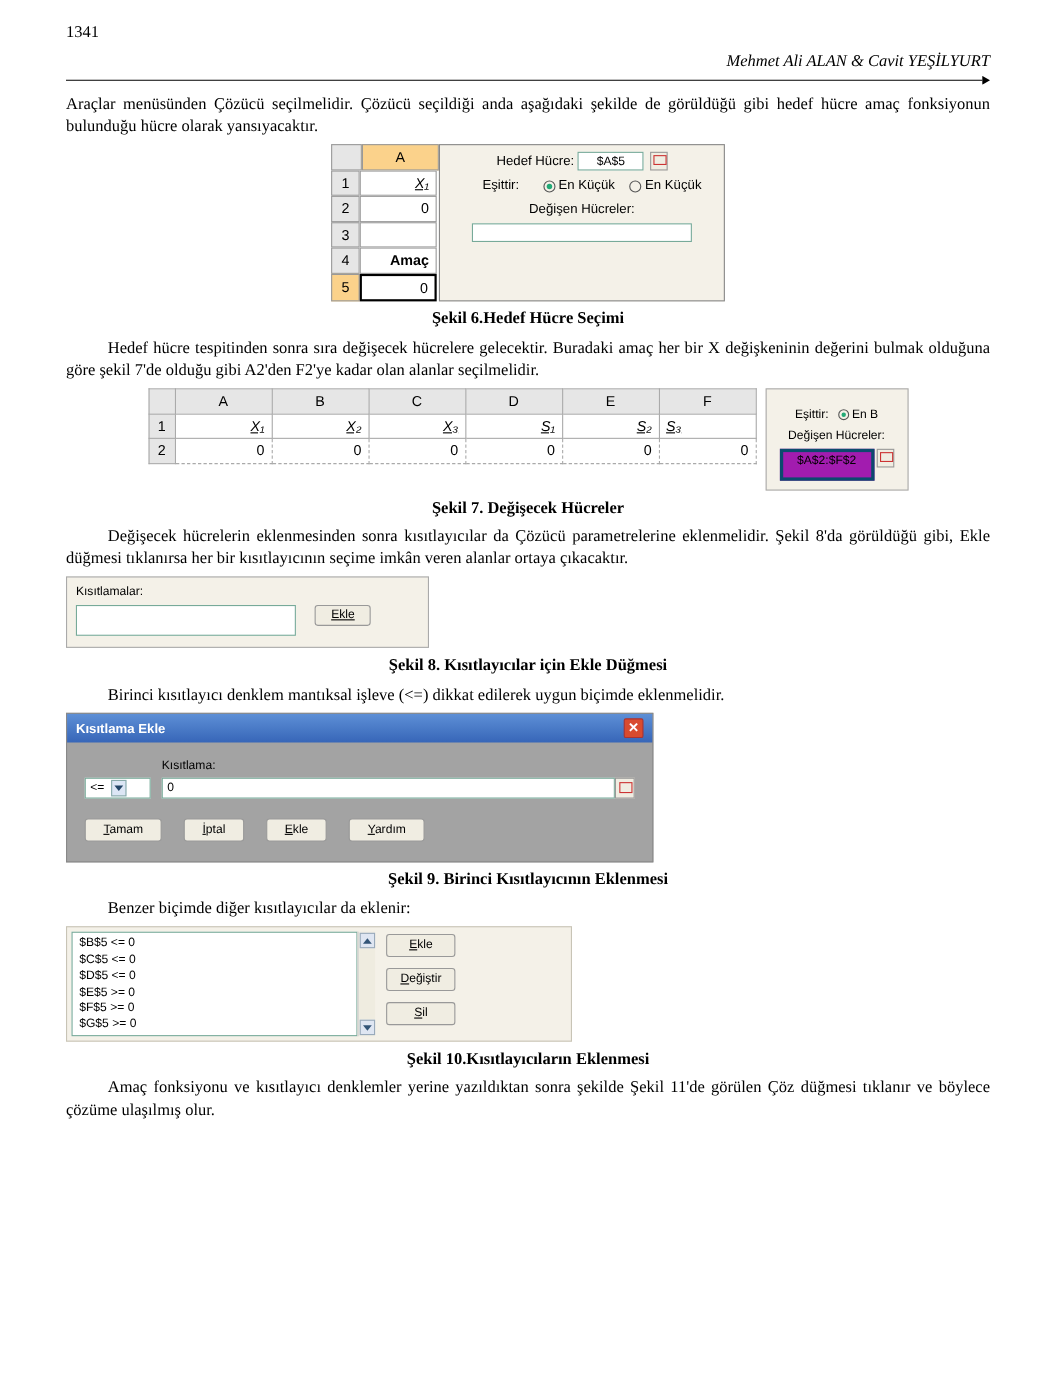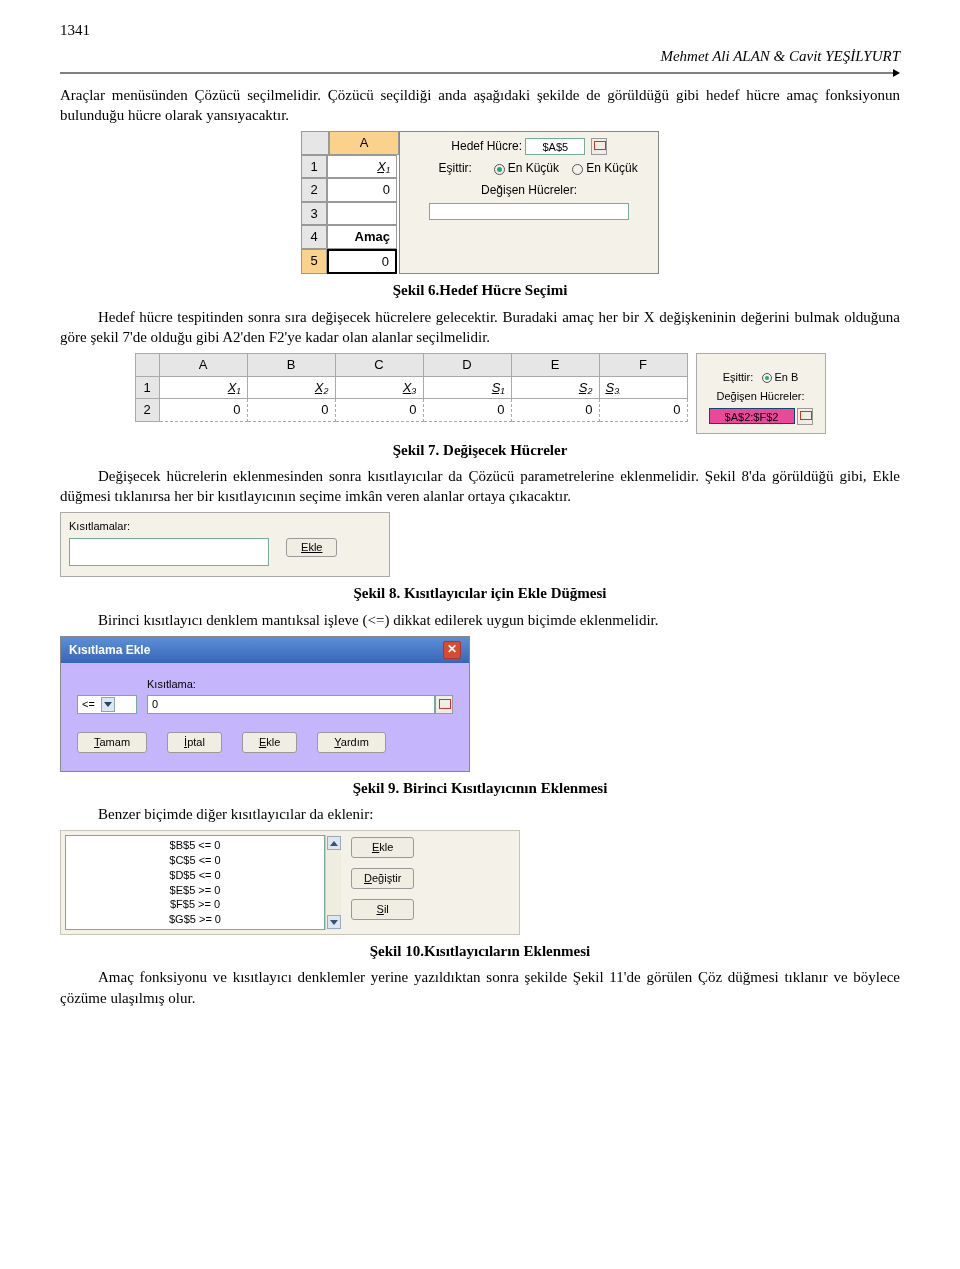--- a/index.html
+++ b/index.html
@@ -35,32 +35,32 @@
   
   .fig7 .sheet { border-collapse: collapse; font-family: Arial, sans-serif; font-size: 13px; }
   .fig7 .sheet td, .fig7 .sheet th { border: 1px solid #aaa; padding: 2px 6px; text-align: center; }
   .fig7 .sheet th { background: #e6e6e6; font-weight: normal; }
   .fig7 .sheet th.cornertl { width: 24px; }
   .fig7 .sheet th.col { width: 88px; }
   .fig7 .xsym { text-decoration: underline; font-style: italic; }
   .fig7 .dashed td { border-style: dashed; }
   .fig7 .side { display: inline-block; vertical-align: top; margin-left: 8px; background: #f4f1e8; border: 1px solid #aaa; font-family: Tahoma, Arial, sans-serif; font-size: 11px; padding: 16px 6px 8px 6px; width: 130px; }
   .fig7 .side .lab { margin-bottom: 4px; }
-  .fig7 .side .inp { border: 1px solid #0c4a6e; background:#ec4899; padding:1px 3px; width:86px; height:16px; display:inline-block; }
+  .fig7 .side .inp { border: 3px solid #0c4a6e; background:#a21caf; padding:1px 3px; width:86px; height:29px; display:inline-block; }
   .fig7 .side .cellref { display:inline-block; width:16px; height:17px; background:#f0ede2; border:1px solid #999; vertical-align:top; margin-left:2px; position:relative;}
   .fig7 .side .cellref::before { content:""; position:absolute; left:2px; top:2px; width:10px; height:7px; border:1px solid #c33;}
   .fig7 .side .radio { display:inline-block; width:10px; height:10px; border:1px solid #555; border-radius:50%; vertical-align:middle; margin-right:2px; position:relative;}
   .fig7 .side .radio.on::after { content:""; position:absolute; left:2px; top:2px; width:4px; height:4px; background:#2a7; border-radius:50%;}
   
   .fig8 { background:#f4f1e8; border:1px solid #aaa; font-family: Tahoma, Arial,sans-serif; font-size:11px; padding:6px 8px 10px 8px; width:330px; text-align:left;}
   .fig8 .listbox { border:1px solid #7a9; background:#fff; height:28px; width:200px; display:inline-block; vertical-align:top;}
   .fig8 .btn { display:inline-block; background:#f0ede2; border:1px solid #999; border-radius:3px; padding:1px 14px; font-size:11px; margin-left:14px; text-decoration:underline; }
   .fig8 .lab { margin-bottom:4px; }
   
-  .fig9 { background:#c4b5fd; border:1px solid #888; font-family: Tahoma, Arial, sans-serif; font-size:12px; width:410px; text-align:left;}
+  .fig9 { background:#a3a3a3; border:1px solid #888; font-family: Tahoma, Arial, sans-serif; font-size:12px; width:534px; text-align:left;}
   .fig9 .titlebar { background: linear-gradient(#5d8fd6,#3766b8); color:#fff; padding:4px 8px; font-weight:bold; display:flex; justify-content:space-between; align-items:center;}
   .fig9 .closebtn { width:18px; height:18px; background:#d94b2f; border:1px solid #a33; color:#fff; font-size:12px; text-align:center; line-height:15px; border-radius:2px;}
   .fig9 .body { padding:14px 16px 18px 16px; }
   .fig9 .row { display:flex; align-items:flex-end; gap:10px; margin-bottom:18px;}
   .fig9 .group { display:flex; flex-direction:column; }
   .fig9 .lab { font-size:11px; margin-bottom:3px;}
   .fig9 .inp { border:1px solid #7a9; background:#fff; height:19px; padding:1px 4px; font-size:11px;}
   .fig9 .cellref { width:18px; height:19px; background:#f0ede2; border:1px solid #999; position:relative;}
   .fig9 .cellref::before { content:""; position:absolute; left:3px; top:3px; width:10px; height:8px; border:1px solid #c33;}
   .fig9 .sel { border:1px solid #7a9; background:#fff; height:19px; padding:1px 4px 1px 4px; font-size:11px; display:flex; align-items:center; gap:6px;}
@@ -74,21 +74,21 @@
   .fig10 .inner { display:flex; gap:10px;}
   .fig10 .listbox { border:1px solid #7a9; background:#fff; width:260px; padding:2px 4px 2px 4px;}
   .fig10 .listbox .item { padding:0 2px; font-size:11px;}
   .fig10 .scrollbar { width:16px; background:#efece0; border-left:1px solid #ccc; display:flex; flex-direction:column; justify-content:space-between; align-items:center;}
   .fig10 .scrollbtn { width:14px; height:14px; background:#dfe6f2; border:1px solid #9ab; margin:1px; display:flex; align-items:center; justify-content:center;}
   .fig10 .scrollbtn.up::after { content:""; border-left:4px solid transparent; border-right:4px solid transparent; border-bottom:5px solid #357;}
   .fig10 .scrollbtn.down::after { content:""; border-left:4px solid transparent; border-right:4px solid transparent; border-top:5px solid #357;}
   .fig10 .btns { display:flex; flex-direction:column; gap:10px; padding-top:2px;}
   .fig10 .btn { background:#f0ede2; border:1px solid #999; border-radius:3px; padding:2px 12px; font-size:11px; text-align:center;}
   .fig10 .btn span.u { text-decoration:underline;}
-  .fig10 .lstwrap { display:flex;text-align:center; }
+  .fig10 .lstwrap { display:flex; }
 </style>
 </head>
 <body>
 
 <div class="page-num">1341</div>
 <div class="header-right">Mehmet Ali ALAN &amp; Cavit YEŞİLYURT</div>
 <div class="hr-arrow">
   <svg viewBox="0 0 840 8" preserveAspectRatio="none">
       <line x1="0" y1="4" x2="470" y2="4" stroke="#000" stroke-width="1"></line>
       <path d="M470 4 L833 4" stroke="#000" stroke-width="1"></path>

